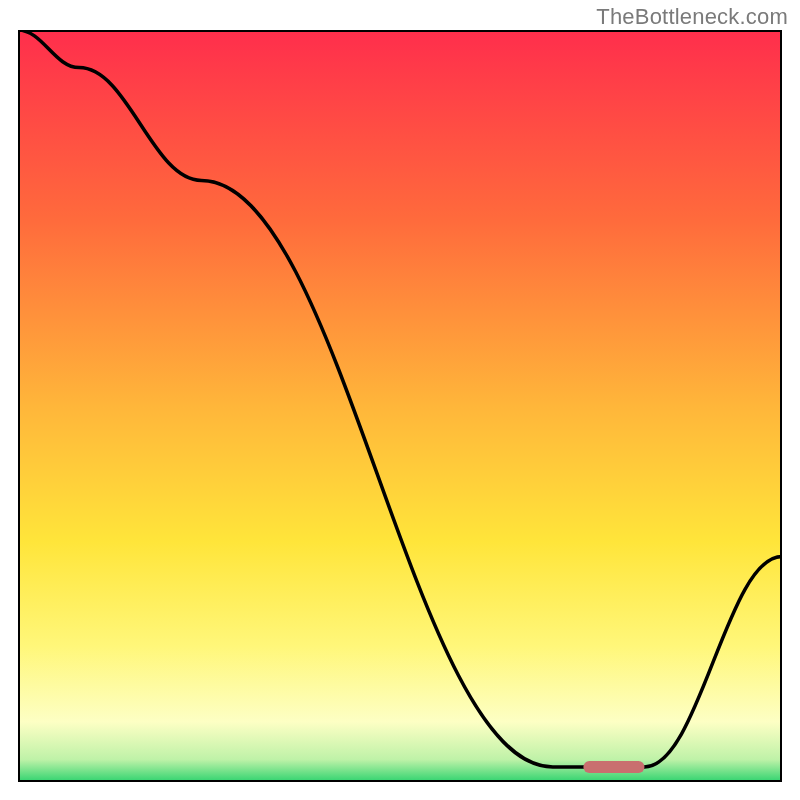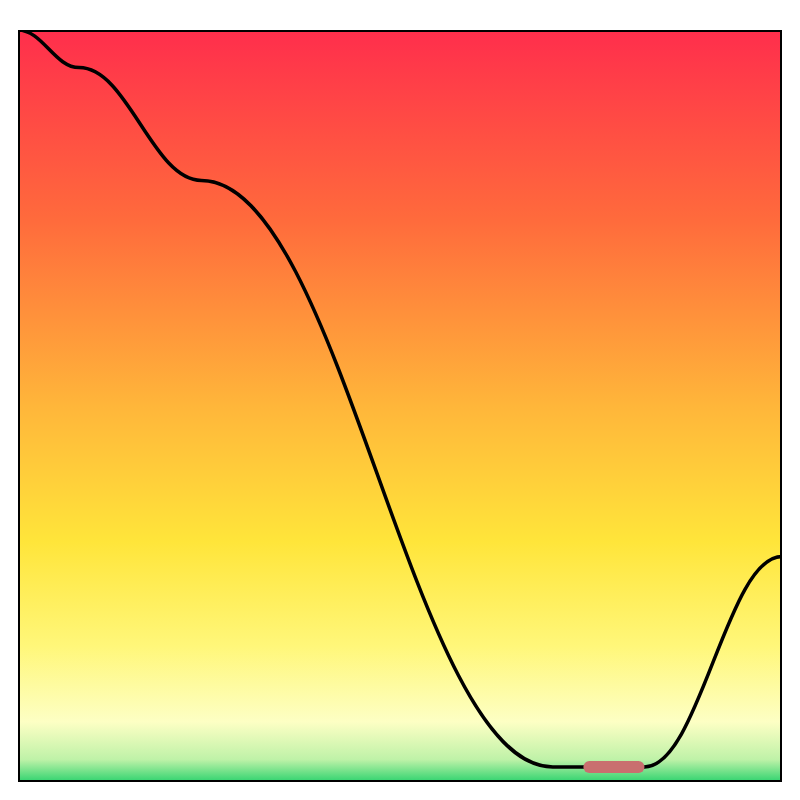--- a/index.html
+++ b/index.html
@@ -37,20 +37,21 @@
   .plot svg {
     display: block;
     width: 100%;
     height: 100%;
   }
 </style>
 </head>
 <body>
 
 <div class="container">
+  <div class="watermark">TheBottleneck.com</div>
 
   <div class="plot">
     <svg viewBox="0 0 764 752" preserveAspectRatio="none">
       <defs>
         <linearGradient id="bg-grad" x1="0" y1="0" x2="0" y2="1">
             <stop offset="0%" stop-color="#ff2e4c"></stop>
             <stop offset="25%" stop-color="#ff6a3c"></stop>
             <stop offset="50%" stop-color="#ffb63a"></stop>
             <stop offset="68%" stop-color="#ffe53a"></stop>
             <stop offset="82%" stop-color="#fff77a"></stop>

